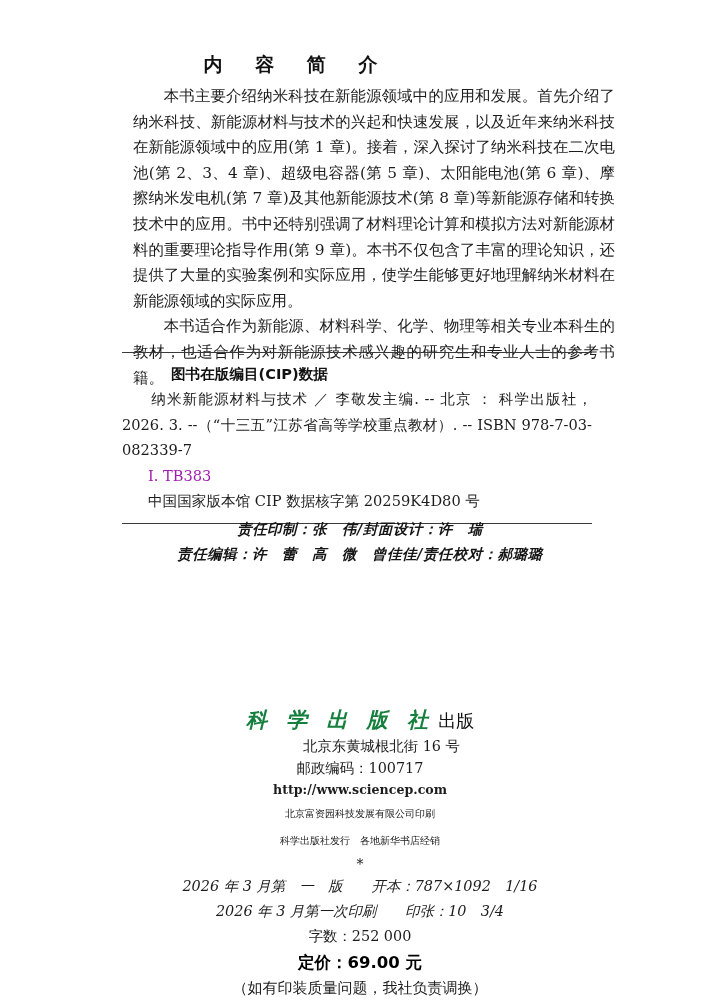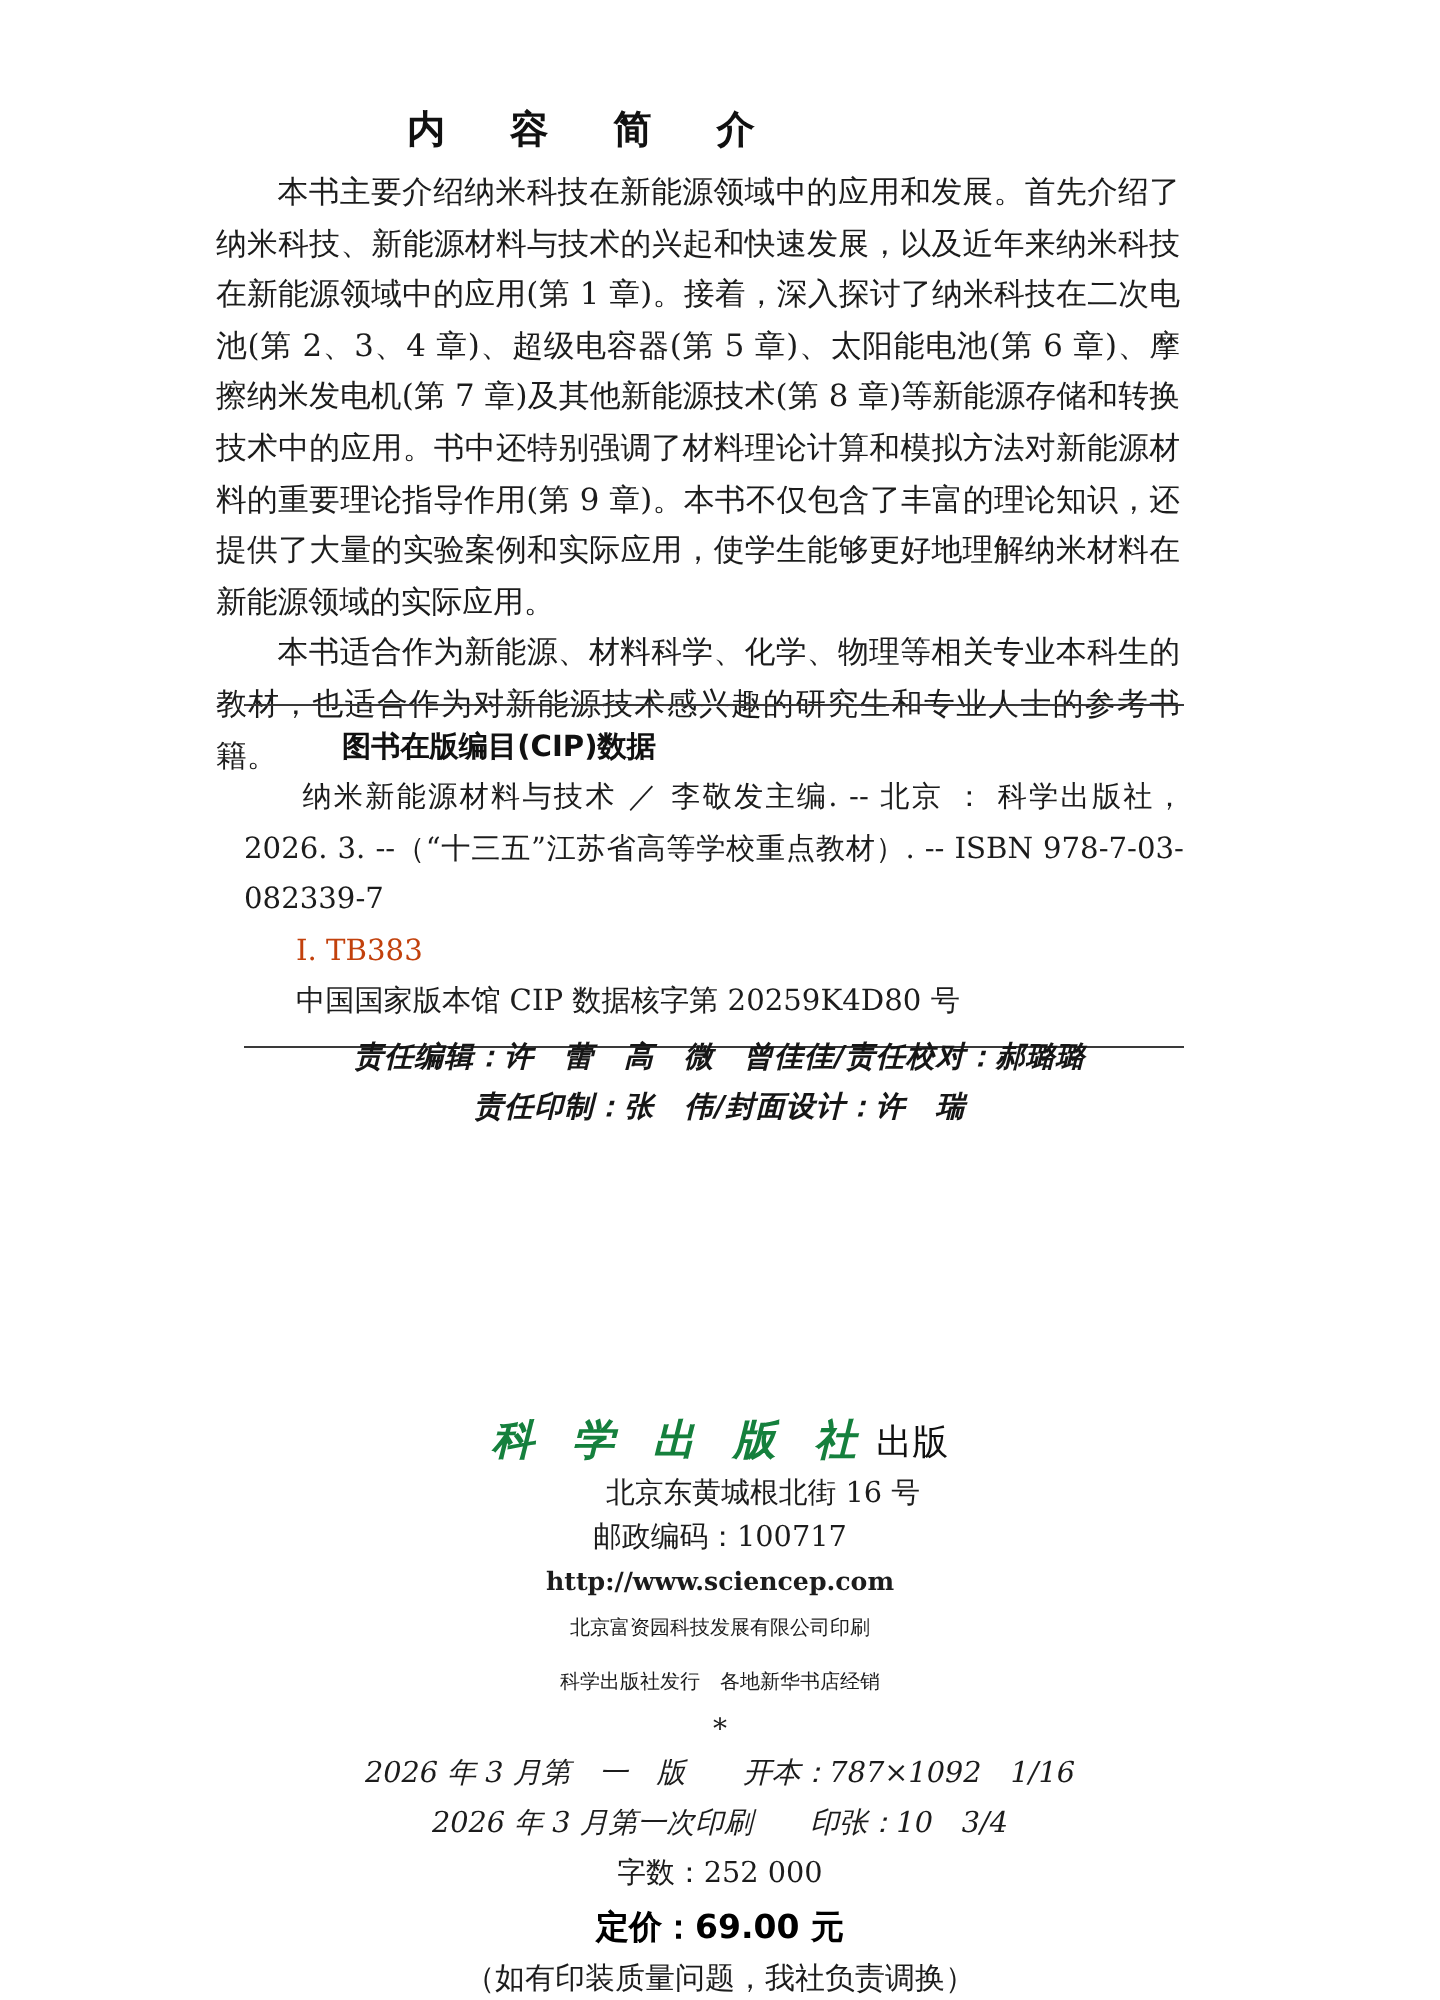--- a/index.html
+++ b/index.html
@@ -33,21 +33,21 @@
     font-size: 19px;
     letter-spacing: 13px;
     text-indent: 13px;
     color: #111;
   }
 
   
   .abstract {
     position: absolute;
     top: 84px;
-    left: 108px;
+    left: 133px;
     width: 482px;
   }
   .abstract p {
     margin: 0;
     font-size: 15.4px;
     line-height: 25.6px;
     text-align: justify;
     text-align-last: left;
     text-justify: inter-ideograph;
     text-indent: 2em;
@@ -79,21 +79,21 @@
     text-align: justify;
     text-align-last: left;
     text-justify: inter-ideograph;
     text-indent: 2em;
     color: #1c1c1c;
   }
   .cip-class {
     font-size: 14.6px;
     line-height: 25.5px;
     padding-left: 26px;
-    color: #c2410c;
+    color: #a21caf;
   }
   .cip-number {
     font-size: 14.6px;
     line-height: 25.5px;
     padding-left: 26px;
     color: #1c1c1c;
   }
 
   
   .credits {
@@ -207,22 +207,22 @@
   </div>
 
   <div class="cip">
     <div class="cip-title">图书在版编目(CIP)数据</div>
     <div class="cip-entry">纳米新能源材料与技术 ／ 李敬发主编. -- 北京 ： 科学出版社，2026. 3. --（“十三五”江苏省高等学校重点教材）. -- ISBN 978-7-03-082339-7</div>
     <div class="cip-class">Ⅰ. TB383</div>
     <div class="cip-number">中国国家版本馆 CIP 数据核字第 20259K4D80 号</div>
   </div>
 
   <div class="credits">
+    <div class="nowrap">责任印制：张　伟/封面设计：许　瑞</div>
     <div class="nowrap">责任编辑：许　蕾　高　微　曾佳佳/责任校对：郝璐璐</div>
-    <div class="nowrap">责任印制：张　伟/封面设计：许　瑞</div>
   </div>
 
   <div class="imprint">
     <div class="publisher-line">
       <span class="publisher-name">科 学 出 版 社</span><span class="publisher-verb">出版</span>
     </div>
     <div class="addr">北京东黄城根北街 16 号</div>
     <div class="zip">邮政编码：100717</div>
     <div class="url">http://www.sciencep.com</div>
     <div class="printer">北京富资园科技发展有限公司印刷</div>

